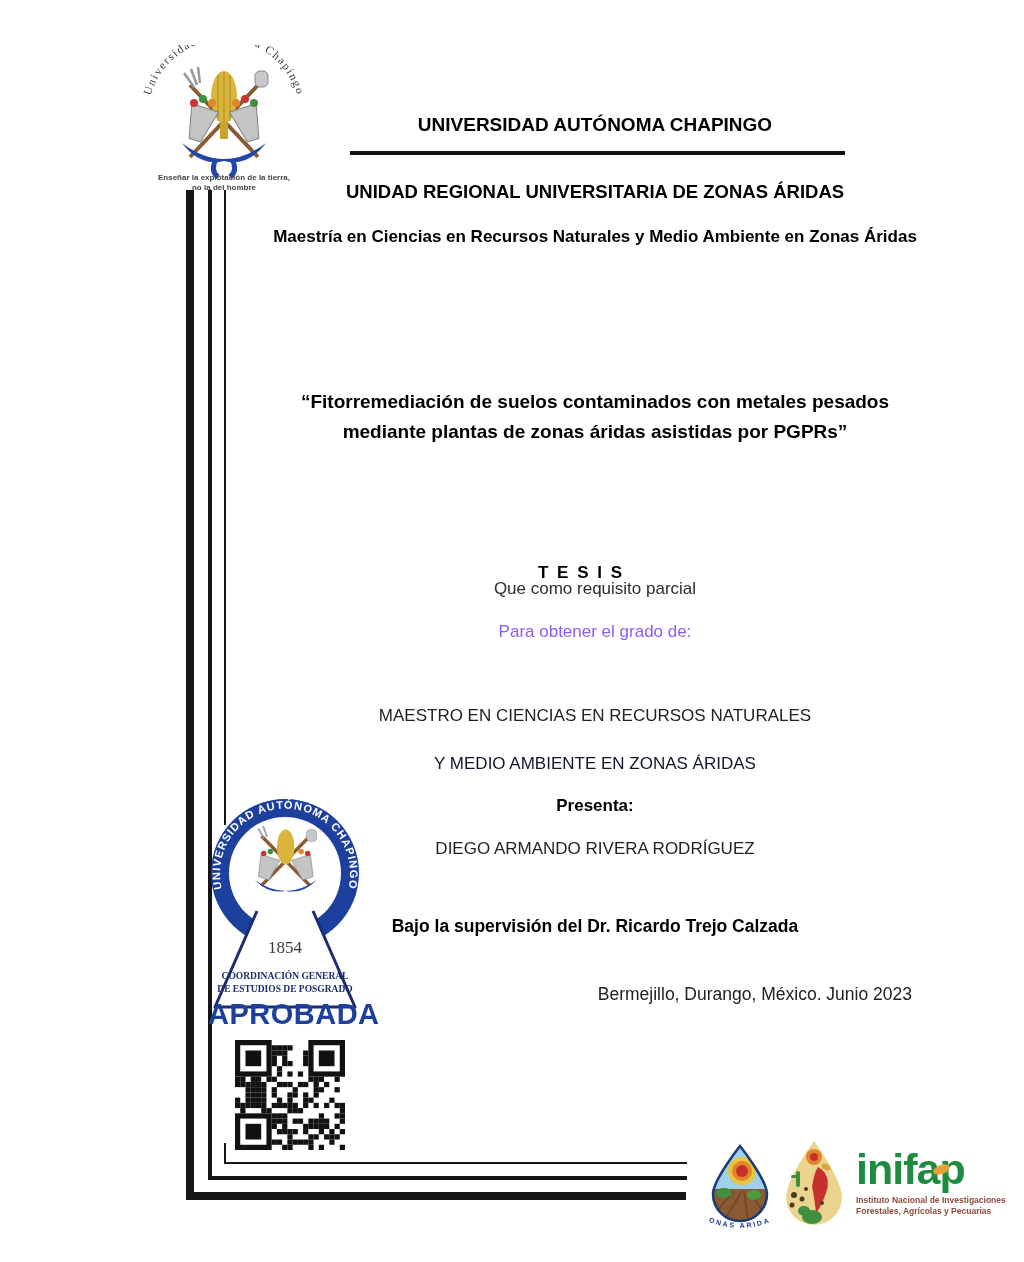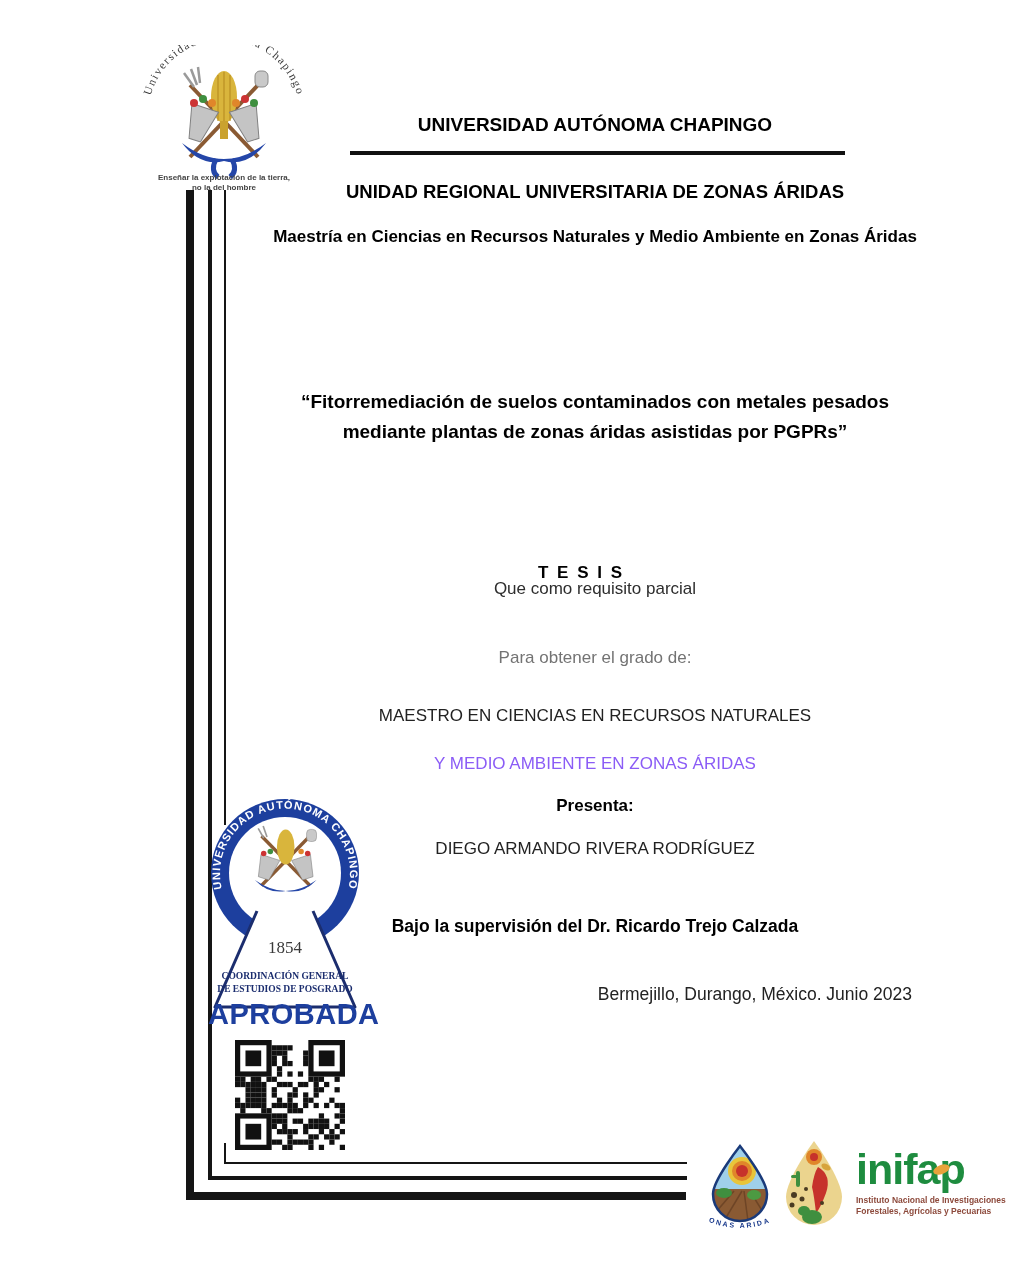--- a/index.html
+++ b/index.html
@@ -9,23 +9,23 @@
   .ctr{text-align:center;}
   .b{font-weight:bold;}
   
   #university-name{left:265px;top:114px;width:660px;font-size:19px;}
   #header-rule{left:350px;top:151px;width:495px;height:4px;background:#111;}
   #regional-unit{left:235px;top:173px;width:720px;font-size:18.5px;margin-top:8px;}
   #program-name{left:265px;top:224px;width:660px;font-size:17px;line-height:1.55;}
   #thesis-title{left:262px;top:387px;width:666px;font-size:19px;line-height:1.6;}
   #tesis-label{left:251px;top:535px;width:660px;font-size:17px;letter-spacing:2px;margin-top:28px;}
   #requisito{left:265px;top:579px;width:660px;font-size:17px;color:#2d2d2d;}
-  #grado-intro{left:265px;top:648px;width:660px;font-size:17px;color:#737373;}
+  #grado-intro{left:265px;top:622px;width:660px;font-size:17px;color:#8b5cf6;}
   #degree-line1{left:265px;top:706px;width:660px;font-size:17px;color:#222;}
-  #degree-line2{left:265px;top:754px;width:660px;font-size:17px;color:#8b5cf6;}
+  #degree-line2{left:265px;top:754px;width:660px;font-size:17px;color:#0f172a;}
   #presenta-label{left:265px;top:796px;width:660px;font-size:17px;}
   #author-name{left:265px;top:839px;width:660px;font-size:17px;color:#222;}
   #supervision{left:265px;top:916px;width:660px;font-size:17.5px;}
   #place-date{left:430px;top:984px;width:482px;font-size:17.5px;color:#222;text-align:right;}
   
   .bl{background:#151515;}
   #line-outer-v{left:186px;top:190px;width:8px;height:1010px;}
   #line-outer-h{left:186px;top:1192px;width:500px;height:8px;}
   #line-mid-v{left:208px;top:190px;width:4px;height:990px;}
   #line-mid-h{left:208px;top:1176px;width:479px;height:4px;}

